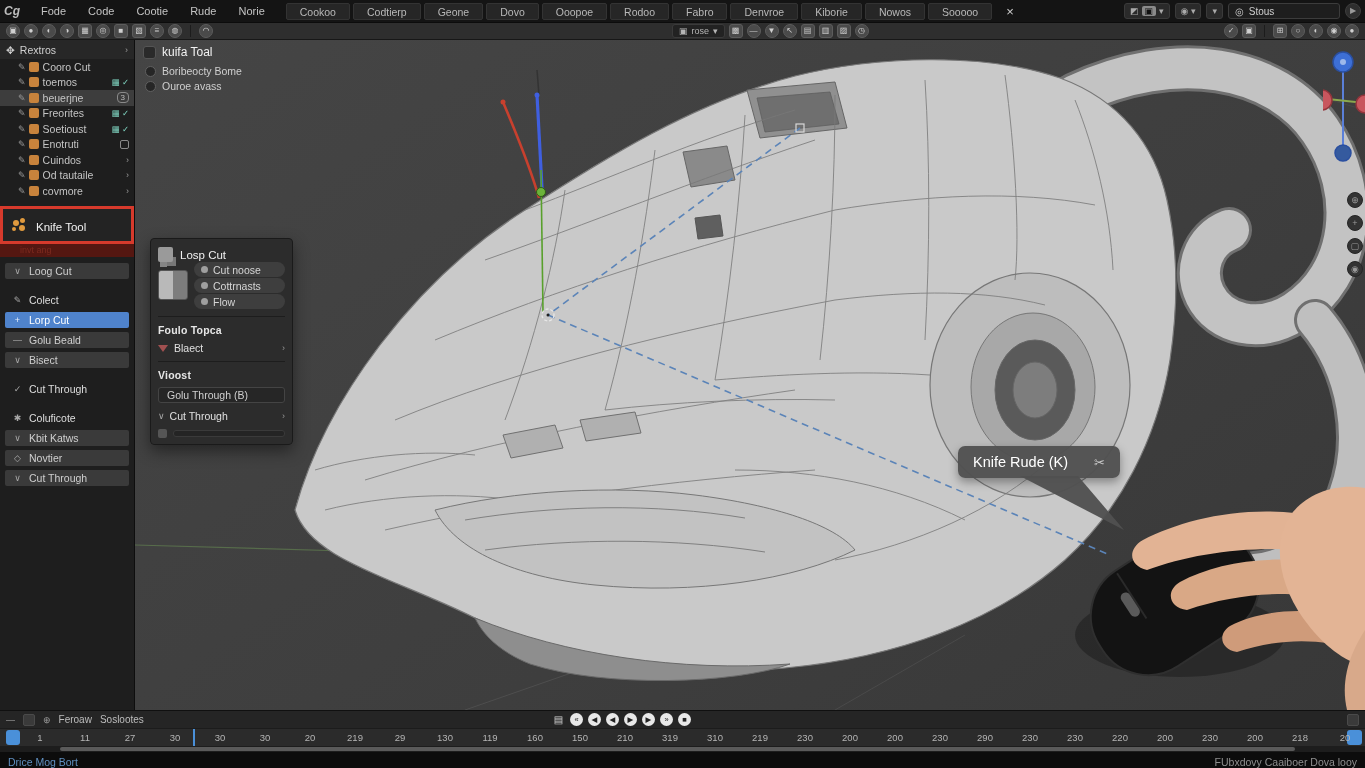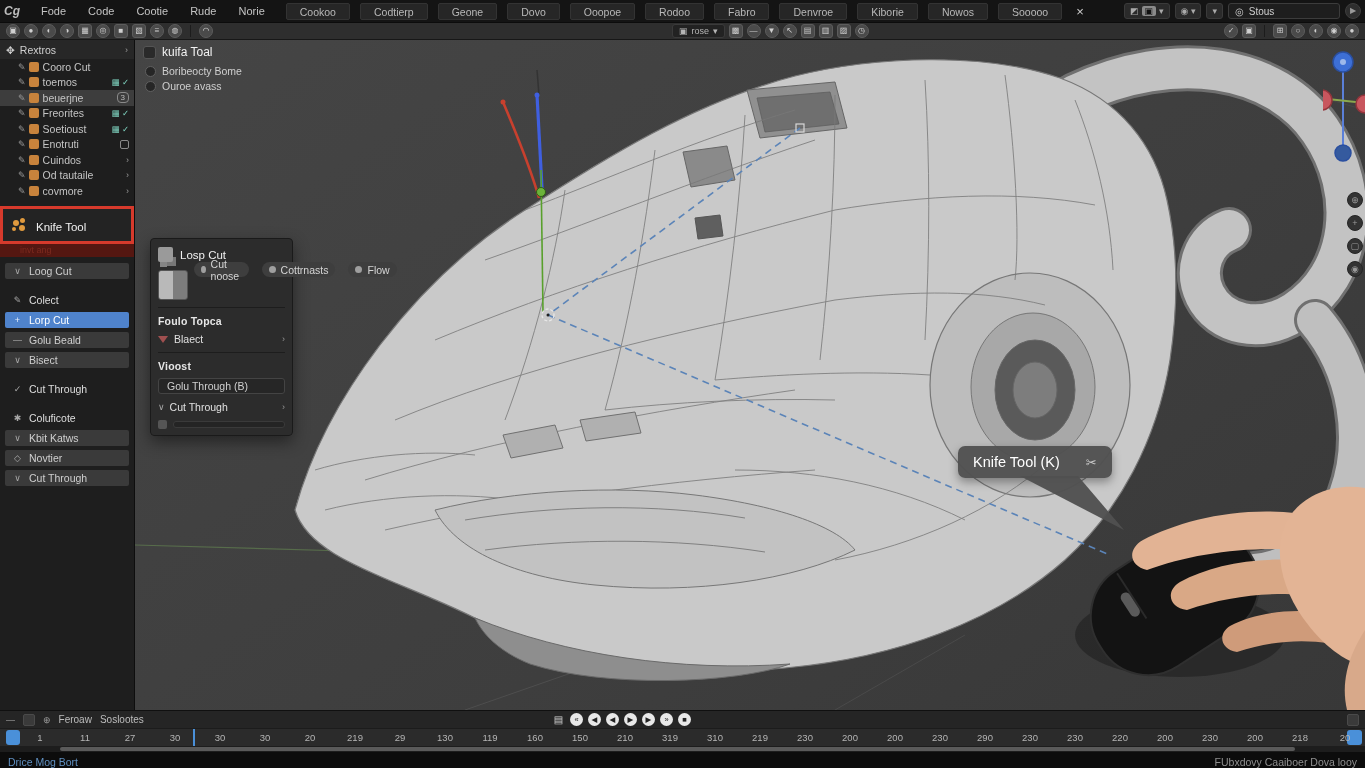--- a/index.html
+++ b/index.html
@@ -4,21 +4,21 @@
 <style>
   * { margin:0; padding:0; box-sizing:border-box; }
   html,body { background:#222; }
   .screen { position:relative; width:1365px; height:768px; overflow:hidden;
     font-family:"Liberation Sans", sans-serif; color:#c8c8c8; background:#3d3d3d; }
 
   
   .menubar { display:flex; align-items:center; height:22px; background:#141414; font-size:11px; padding:0 4px; }
   .logo { width:26px; text-align:left; color:#bdbdbd; font-style:italic; font-weight:bold; font-size:12px; }
   .menu-item { padding:0 11px; line-height:22px; color:#c4c4c4; cursor:default; }
-  .menubar-tabs { display:flex; gap:10px; margin-left:10px; }
+  .menubar-tabs { display:flex; gap:3px; margin-left:10px; }
   .tab { height:17px; line-height:16px; padding:0 13px; background:#262626; border:1px solid #333;
     border-radius:2px; color:#b8b8b8; font-size:10.5px; }
   .close-x { margin-left:8px; color:#cfcfcf; font-size:13px; padding:0 6px; }
   .menubar-right { margin-left:auto; display:flex; align-items:center; gap:5px; }
   .chip { display:flex; align-items:center; gap:3px; background:#2a2a2a; border:1px solid #3a3a3a;
     border-radius:3px; height:16px; padding:0 5px; font-size:9px; color:#aaa; }
   .chip .lit { background:#8a8a8a; color:#111; border-radius:2px; padding:0 3px; }
   .scene-box { display:flex; align-items:center; gap:5px; background:#1e1e1e; border:1px solid #3c3c3c;
     border-radius:3px; height:16px; width:112px; padding:0 6px; font-size:10px; color:#cfcfcf; }
   .round-btn { width:16px; height:16px; border-radius:50%; background:#2e2e2e; border:1px solid #3d3d3d;
@@ -76,21 +76,21 @@
 
   .popup { position:absolute; left:15px; top:198px; width:143px; background:rgba(43,43,43,.97);
     border:1px solid #1a1a1a; border-radius:4px; box-shadow:0 6px 16px rgba(0,0,0,.45);
     font-size:10.5px; padding:8px 7px 6px 7px; z-index:3; }
   .pp-head { display:flex; align-items:center; gap:7px; color:#f0f0f0; font-size:11.5px; }
   .pp-icon { width:15px; height:15px; background:#9a9a9a; border-radius:2px;
     box-shadow:6px 7px 0 -3px #777, -2px 9px 0 -4px #858585; }
   .pp-row2 { display:flex; gap:6px; }
   .pp-bigicon { width:30px; height:30px; margin-top:8px; background:
     linear-gradient(90deg,#b9b9b9 50%,#7d7d7d 50%); border-radius:3px; border:1px solid #555; flex:none; }
-  .pp-opts { flex:1; display:flex; flex-direction:row; gap:13px; }
+  .pp-opts { flex:1; display:flex; flex-direction:column; gap:1px; }
   .pp-opt { display:flex; align-items:center; gap:5px; background:#3e3e3e; border-radius:8px;
     height:15px; padding:0 7px; color:#d5d5d5; }
   .pp-opt .dot { width:7px; height:7px; border-radius:50%; background:#9f9f9f; }
   .pp-div { height:1px; background:#1d1d1d; margin:7px 0; }
   .pp-label { color:#e6e6e6; font-size:10.5px; font-weight:bold; letter-spacing:.2px; }
   .pp-drop { display:flex; align-items:center; gap:6px; margin-top:6px; color:#e0e0e0; }
   .pp-tri { width:0; height:0; border-left:5px solid transparent; border-right:5px solid transparent;
     border-top:7px solid #a05050; }
   .pp-drop .chev, .pp-cutrow .chev { margin-left:auto; }
   .pp-darkbtn { margin-top:6px; background:#262626; border:1px solid #444; border-radius:3px;
@@ -483,21 +483,21 @@
           <span class="chev">›</span>
         </div>
         <div class="pp-foot">
           <span class="pp-check"></span>
           <span class="pp-slider"></span>
         </div>
       </div>
 
       <div class="tooltip">
         <div class="tt-body">
-          <span>Knife Tool (K)</span>
+          <span>Knife Rude (K)</span>
           <span class="tt-ic">✂</span>
         </div>
         <svg class="tt-tail" width="110" height="58">
           <polygon points="0,0 58,0 104,54" fill="rgba(80,80,80,.96)"></polygon>
         </svg>
       </div>
 
       <svg class="nav-gizmo" width="42" height="130" viewBox="0 0 42 130">
         <line x1="20" y1="18" x2="20" y2="105" stroke="#5a7fd8" stroke-width="2"></line>
         <line x1="-4" y1="50" x2="42" y2="55" stroke="#8aa84e" stroke-width="2"></line>

